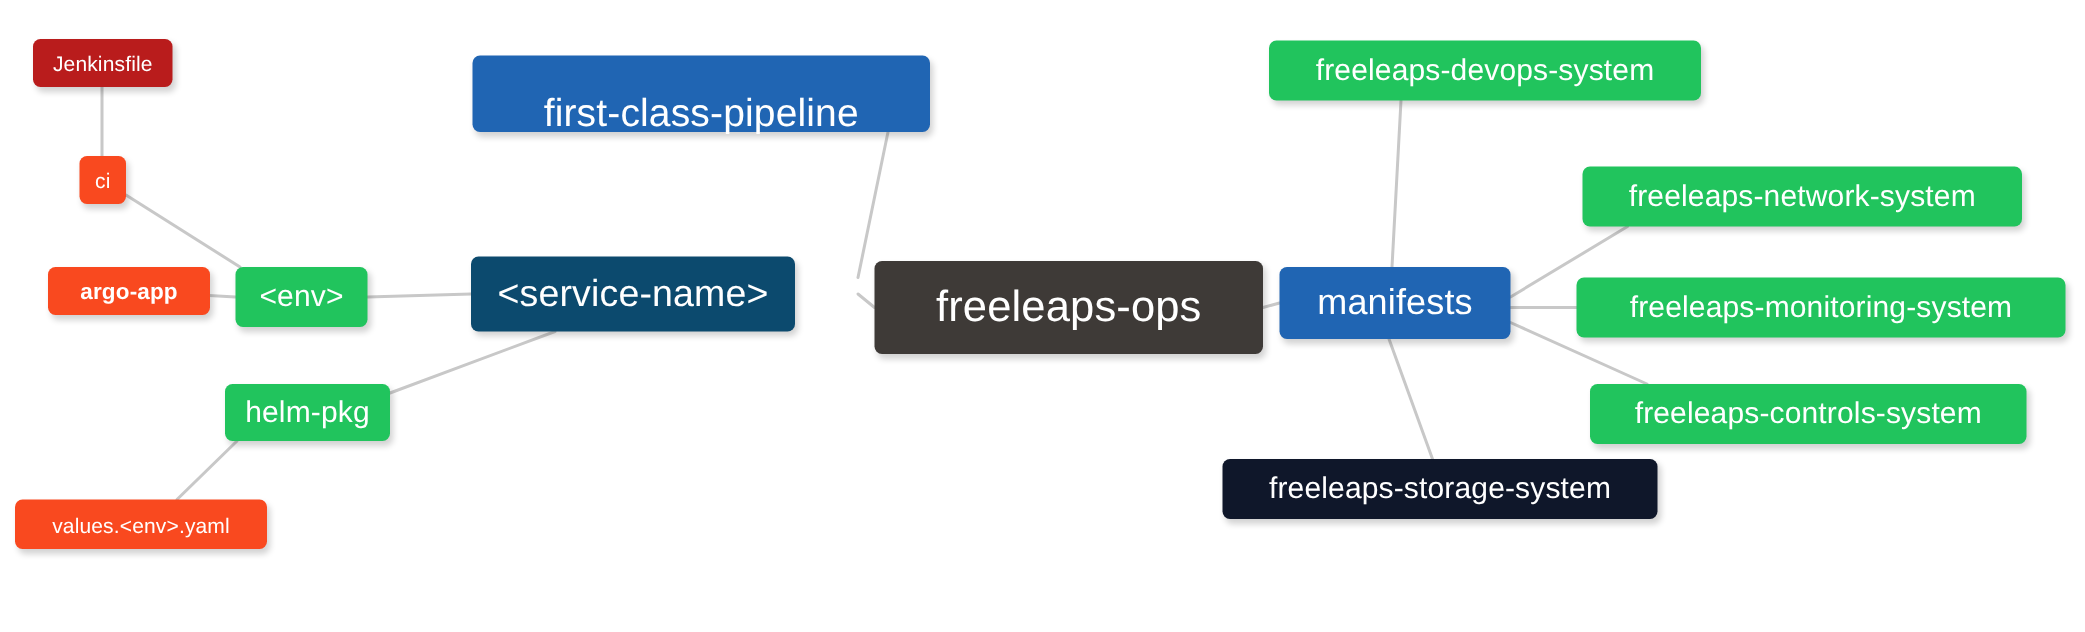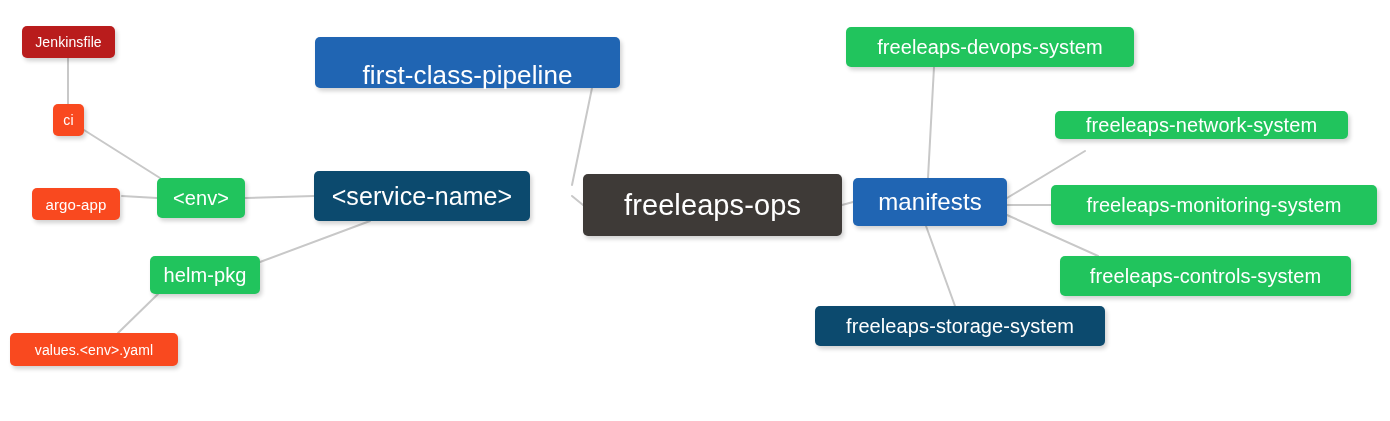--- a/index.html
+++ b/index.html
@@ -83,35 +83,35 @@
       </div>
       <div class="node" style="left: 150px; top: 256px; width: 110px; height: 38px; background: rgb(33, 196, 93); font-size: 20px;">
         <span class="node-label">helm-pkg</span>
       </div>
       <div class="node" style="left: 22px; top: 26px; width: 93px; height: 32px; background: #b91c1c; font-size: 14px;">
         <span class="node-label">Jenkinsfile</span>
       </div>
       <div class="node" style="left: 53px; top: 104px; width: 31px; height: 32px; background: rgb(249, 73, 31); font-size: 14px;">
         <span class="node-label">ci</span>
       </div>
-      <div class="node" style="left: 32px; top: 188px; width: 88px; height: 32px; background: rgb(249, 73, 31); font-size: 15px;">
+      <div class="node" style="left: 32px; top: 178px; width: 108px; height: 32px; background: rgb(249, 73, 31); font-size: 15px; font-weight: bold;">
         <span class="node-label">argo-app</span>
       </div>
       <div class="node" style="left: 10px; top: 333px; width: 168px; height: 33px; background: rgb(249, 73, 31); font-size: 14px;">
         <span class="node-label">values.&lt;env&gt;.yaml</span>
       </div>
       <div class="node" style="left: 798px; top: 27px; width: 288px; height: 40px; background: rgb(33, 196, 93); font-size: 20px; margin-left: 48px;">
         <span class="node-label">freeleaps-devops-system</span>
       </div>
-      <div class="node" style="left: 1055px; top: 111px; width: 293px; height: 28px; background: rgb(33, 196, 93); font-size: 20px;">
+      <div class="node" style="left: 1055px; top: 111px; width: 293px; height: 40px; background: rgb(33, 196, 93); font-size: 20px;">
         <span class="node-label">freeleaps-network-system</span>
       </div>
       <div class="node" style="left: 1051px; top: 185px; width: 326px; height: 40px; background: rgb(33, 196, 93); font-size: 20px;">
         <span class="node-label">freeleaps-monitoring-system</span>
       </div>
       <div class="node" style="left: 1060px; top: 256px; width: 291px; height: 40px; background: rgb(33, 196, 93); font-size: 20px;">
         <span class="node-label">freeleaps-controls-system</span>
       </div>
-      <div class="node" style="left: 815px; top: 306px; width: 290px; height: 40px; background: #0c4a6e; font-size: 20px;">
+      <div class="node" style="left: 815px; top: 306px; width: 290px; height: 40px; background: #0f172a; font-size: 20px;">
         <span class="node-label">freeleaps-storage-system</span>
       </div>
     </div>
 </div>
 
 </body></html>

